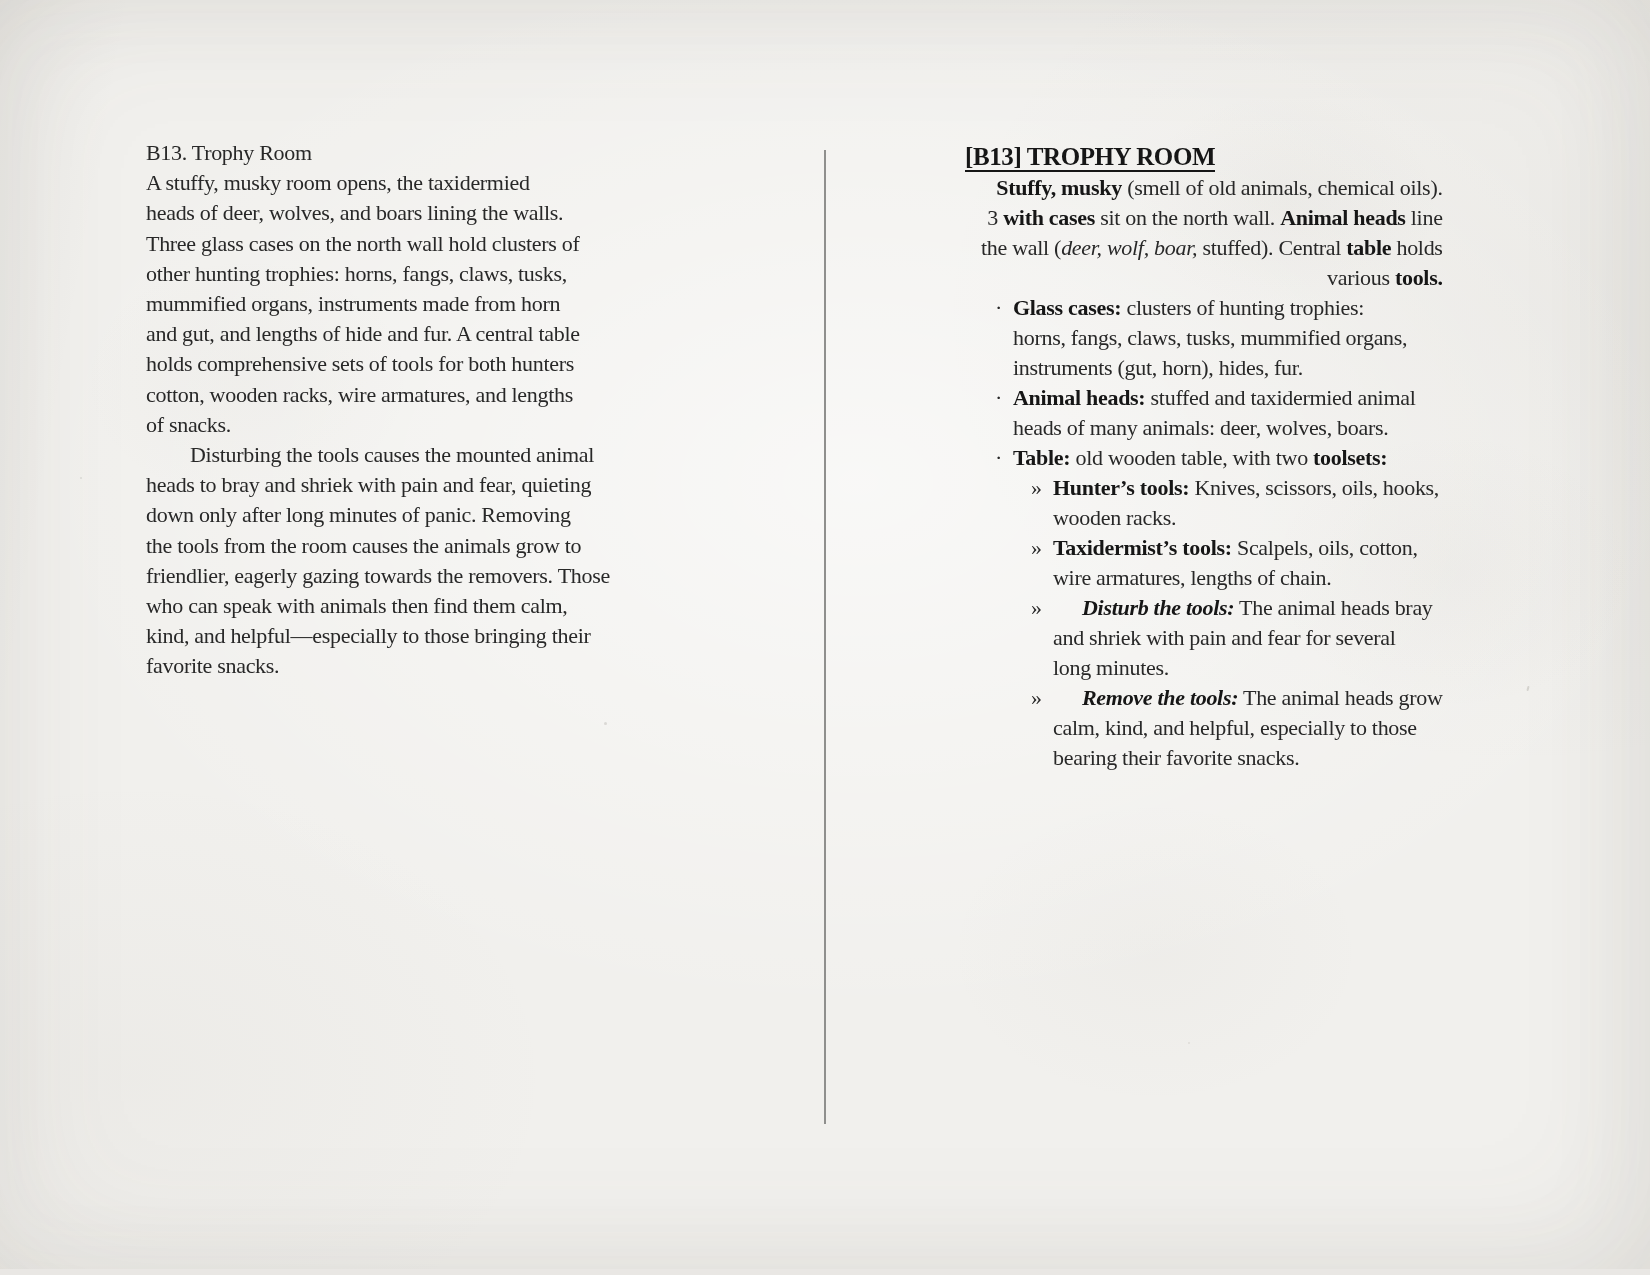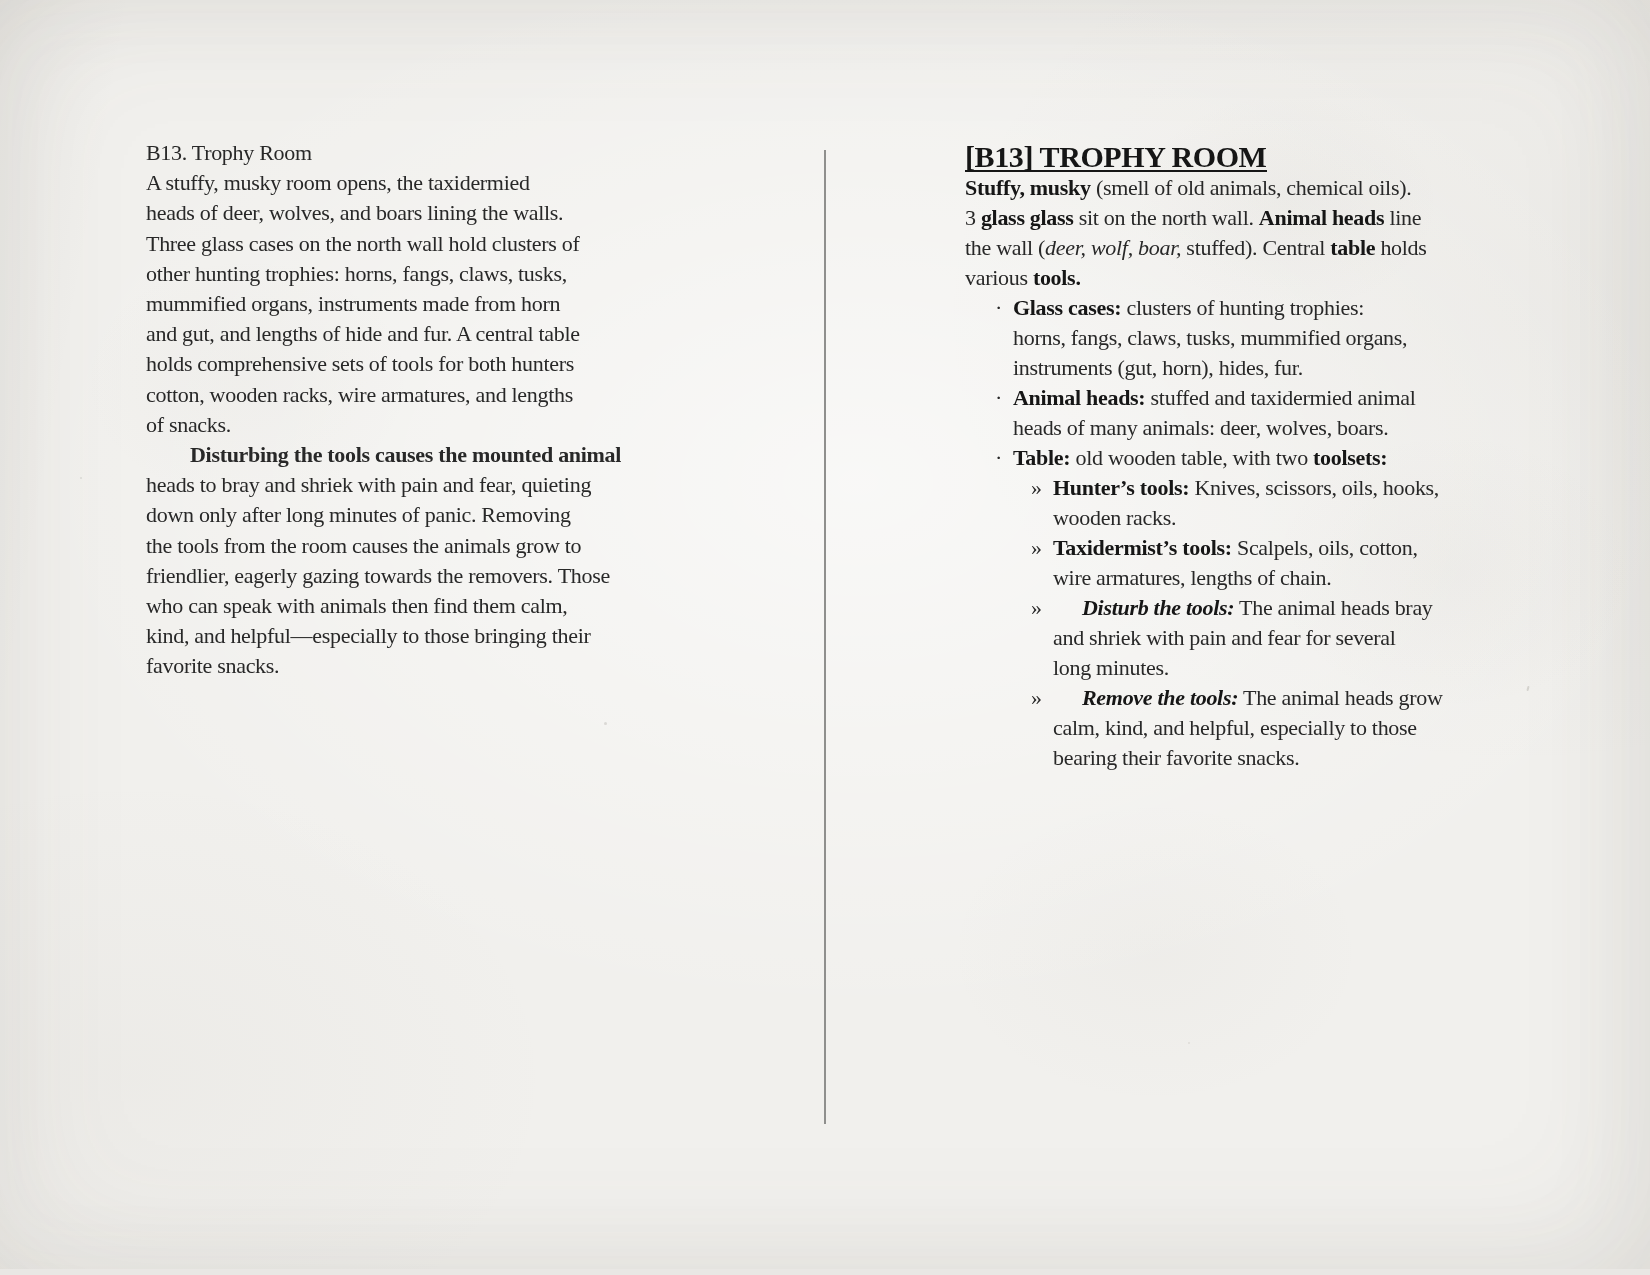--- a/index.html
+++ b/index.html
@@ -50,45 +50,45 @@
   .col { position: absolute; white-space: nowrap; }
   .col .line { display: block; white-space: nowrap; }
 
   .left-col {
     left: 146px;
     top: 138px;
     font-size: 22px;
     line-height: 30.2px;
     letter-spacing: -0.3px;
   }
-  .left-col .line.indented { padding-left: 44px; font-weight: bold; }
+  .left-col .line.indented { padding-left: 44px; }
 
   .right-col {
     left: 965px;
     top: 143px;
     font-size: 22px;
     line-height: 30px;
     letter-spacing: -0.3px;
   }
   .right-title-row { height: 30px; }
   .right-title {
     display: inline-block;
-    font-size: 30px;
+    font-size: 25px;
     font-weight: bold;
     color: var(--bold-ink, #161616);
     letter-spacing: -0.4px;
     line-height: 27px;
     border-bottom: 2.5px solid var(--bold-ink, #161616);
     padding-bottom: 0px;
   }
   .right-col .row { position: relative; display: block; white-space: nowrap; }
   .right-col .row .btxt { position: absolute; top: 0; }
   .right-col .row .glyph-dot   { left: 30px; }
   .right-col .row .glyph-arrow { left: 66px; }
-  .right-col .row.lvl0 { padding-left: 0; }
+  .right-col .row.lvl0 { padding-left: 0; text-align: right; }
   .right-col .row.lvl1 { padding-left: 48px; }
   .right-col .row.lvl2 { padding-left: 88px; }
 
   .s-b  { font-weight: bold; color: var(--bold-ink, #161616); }
   .s-i  { font-style: italic; }
   .s-bi { font-weight: bold; font-style: italic; color: var(--bold-ink, #161616); margin-left: 29px; }
 </style>
 </head>
 <body>
 
@@ -121,21 +121,21 @@
     </div>
 
   <div class="divider"></div>
 
   <div class="col right-col">
     <div class="right-title-row">
       <span class="right-title">[B13] TROPHY ROOM</span>
     </div>
     <div id="right-lines">
         <div class="row lvl0"><span class="s-b">Stuffy, musky</span><span> (smell of old animals, chemical oils).</span></div>
-        <div class="row lvl0"><span>3 </span><span class="s-b">glass glass</span><span> sit on the north wall. </span><span class="s-b">Animal heads</span><span> line</span></div>
+        <div class="row lvl0"><span>3 </span><span class="s-b">with cases</span><span> sit on the north wall. </span><span class="s-b">Animal heads</span><span> line</span></div>
         <div class="row lvl0"><span>the wall (</span><span class="s-i">deer, wolf, boar,</span><span> stuffed). Central </span><span class="s-b">table</span><span> holds</span></div>
         <div class="row lvl0"><span>various </span><span class="s-b">tools.</span></div>
         <div class="row lvl1"><span class="btxt glyph-dot">·</span><span class="s-b">Glass cases:</span><span> clusters of hunting trophies:</span></div>
         <div class="row lvl1"><span>horns, fangs, claws, tusks, mummified organs,</span></div>
         <div class="row lvl1"><span>instruments (gut, horn), hides, fur.</span></div>
         <div class="row lvl1"><span class="btxt glyph-dot">·</span><span class="s-b">Animal heads:</span><span> stuffed and taxidermied animal</span></div>
         <div class="row lvl1"><span>heads of many animals: deer, wolves, boars.</span></div>
         <div class="row lvl1"><span class="btxt glyph-dot">·</span><span class="s-b">Table:</span><span> old wooden table, with two </span><span class="s-b">toolsets:</span></div>
         <div class="row lvl2"><span class="btxt glyph-arrow">»</span><span class="s-b">Hunter’s tools:</span><span> Knives, scissors, oils, hooks,</span></div>
         <div class="row lvl2"><span>wooden racks.</span></div>

